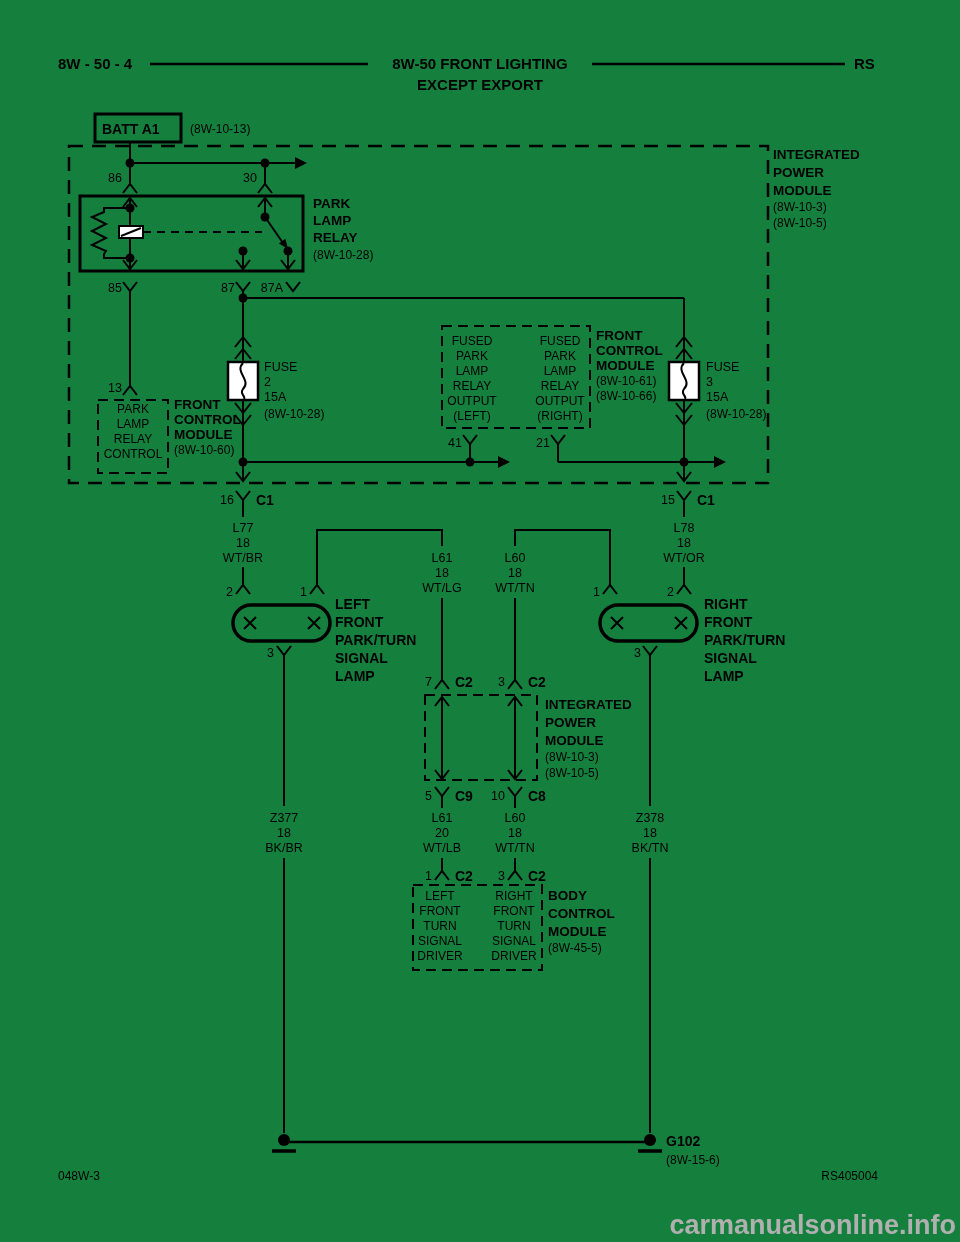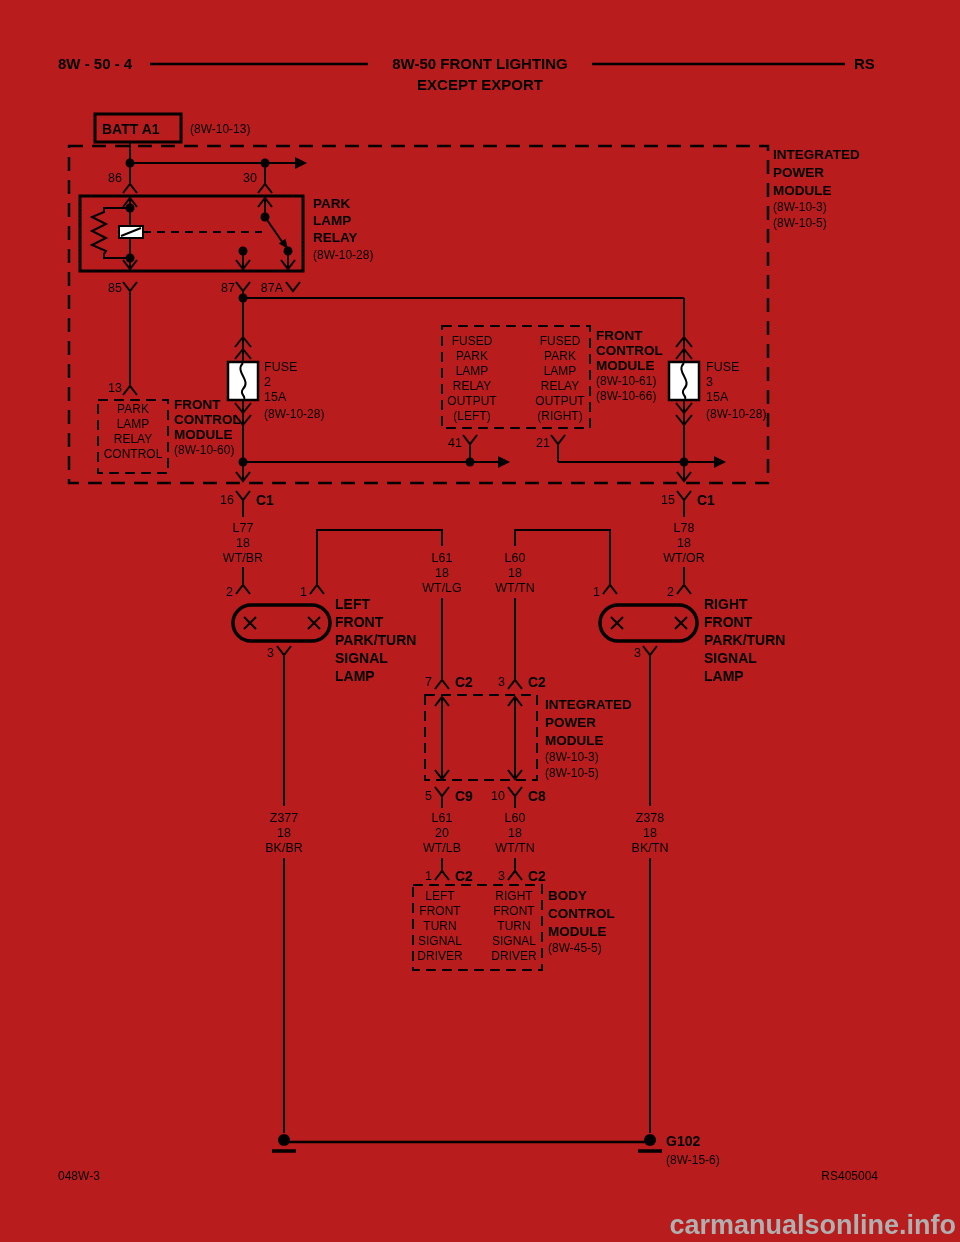--- a/index.html
+++ b/index.html
@@ -1,16 +1,16 @@
 <!DOCTYPE html>
 <html><head>
 <meta charset="utf-8">
 <style>
   html,body{margin:0;padding:0;background:#ffffff;}
-  .canvas{position:relative;width:960px;height:1242px;background:#b91c1c;overflow:hidden;}
+  .canvas{position:relative;width:960px;height:1242px;background:#15803d;overflow:hidden;}
   svg{display:block;}
   svg line, svg path, svg rect, svg circle.o{stroke:#000;fill:none;}
   .w2{stroke-width:2;}
   .w25{stroke-width:2.5;}
   .w3{stroke-width:3;}
   .w35{stroke-width:3.5;}
   .dashbig{stroke-dasharray:14 9;}
   .dashsm{stroke-dasharray:10 6;}
   .dashlink{stroke-dasharray:8 6;}
   .dot{fill:#000;stroke:none;}

